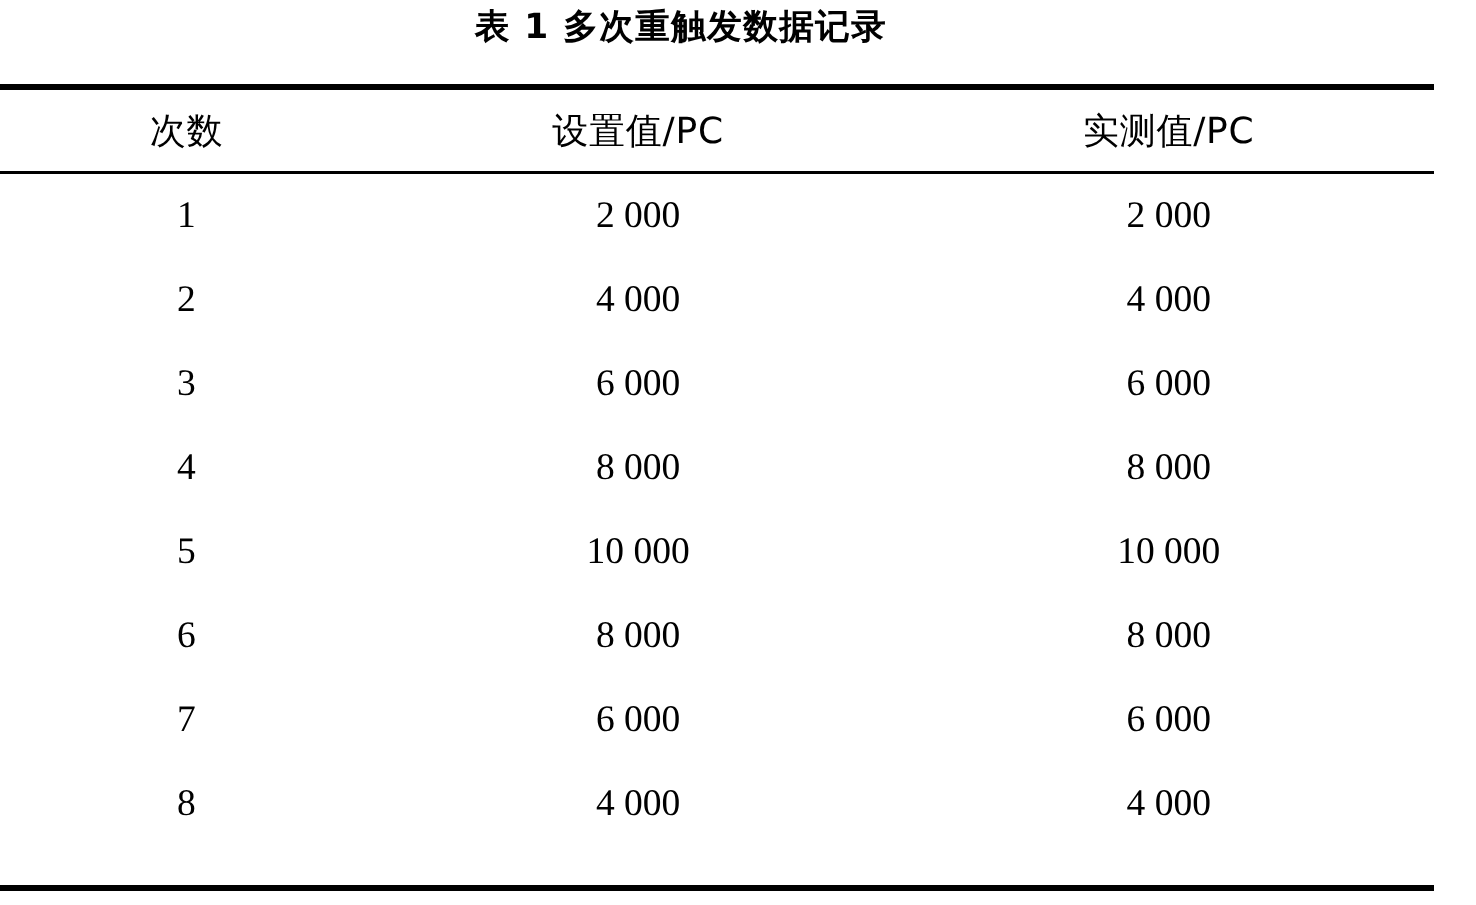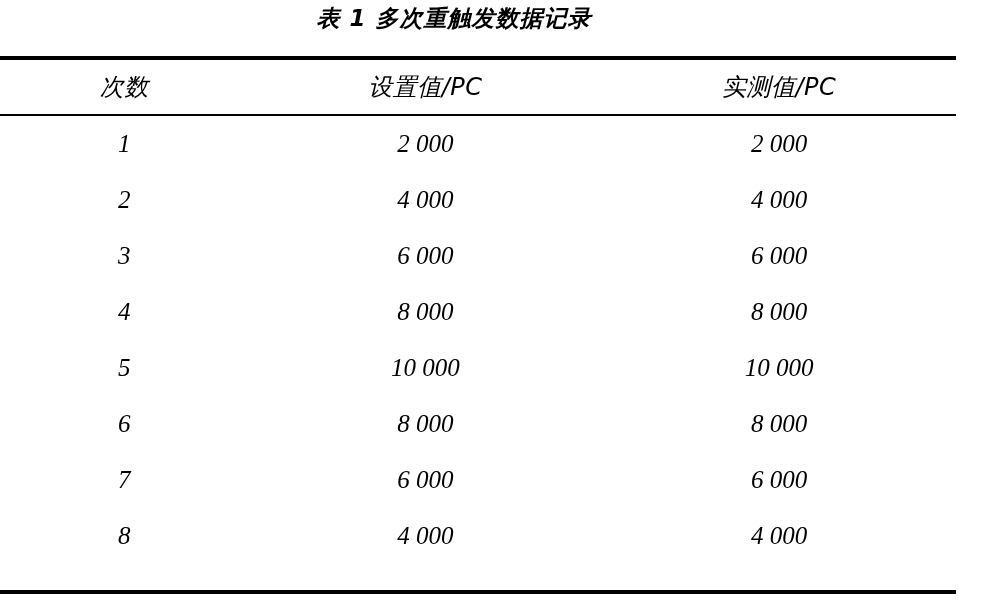--- a/index.html
+++ b/index.html
@@ -12,21 +12,20 @@
     height: 603px;
     font-family: "Liberation Serif", serif;
     color: #000000;
     overflow: hidden;
   }
   .page {
     position: relative;
     width: 908px;
     height: 603px;
     box-sizing: border-box;
-    font-style: italic;
   }
   .table-caption {
     text-align: center;
     font-family: "DejaVu Sans", sans-serif;
     font-weight: bold;
     font-size: 23px;
     letter-spacing: 1px;
     padding-top: 6px;
     padding-bottom: 9px;
     line-height: 1.1;

